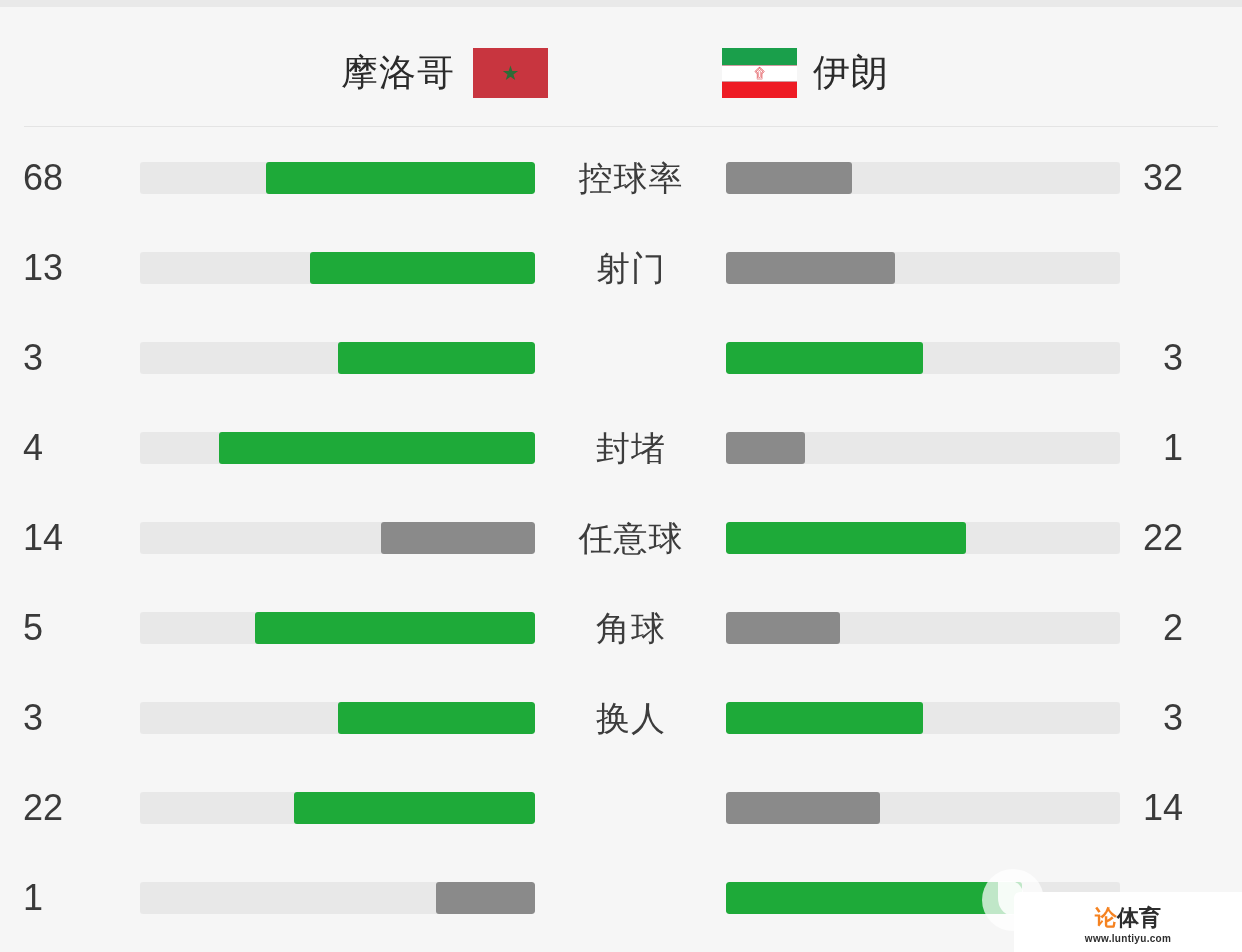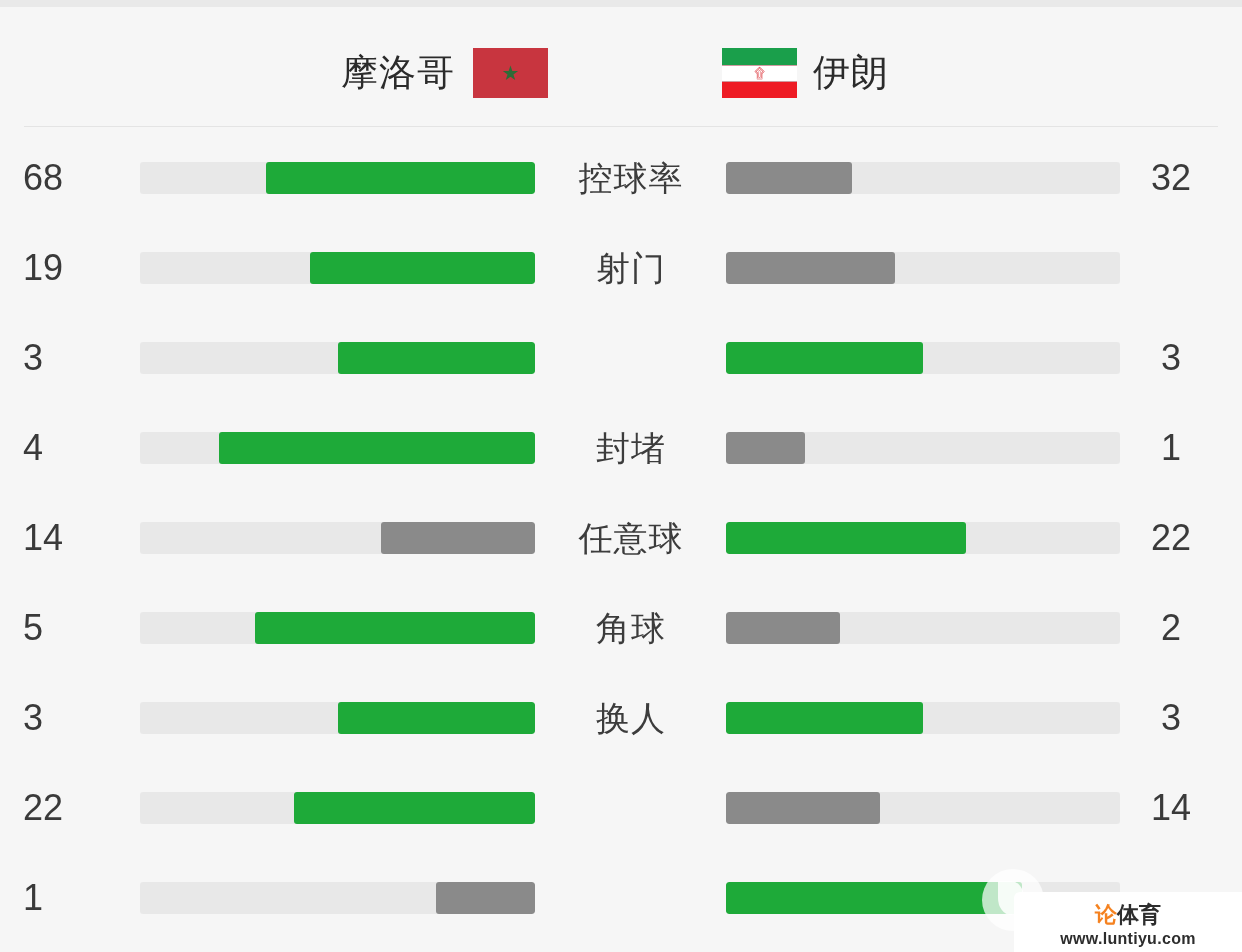--- a/index.html
+++ b/index.html
@@ -123,23 +123,23 @@
     font-size: 36px;
     color: #3a3a3a;
   }
   .val-left {
     left: 15px;
     width: 113px;
     text-align: left;
     margin-left: 8px;
   }
   .val-right {
-    left: 1121px;
+    left: 1083px;
     width: 100px;
-    text-align: center;
+    text-align: right;
   }
   .track {
     position: absolute;
     top: 29px;
     height: 32px;
     background: #e8e8e8;
     border-radius: 3px;
     overflow: hidden;
   }
   .track-left {
@@ -206,21 +206,21 @@
   .wm-brand {
     font-size: 22px;
     font-weight: bold;
     line-height: 1;
     letter-spacing: 0px;
     white-space: nowrap;
   }
   .wm-brand .o { color: #f58220; }
   .wm-brand .d { color: #2d2d2d; }
   .wm-url {
-    font-size: 16px;
+    font-size: 10px;
     font-weight: bold;
     color: #2d2d2d;
     margin-top: 4px;
     letter-spacing: 0.3px;
   }
 </style>
 </head>
 <body>
 
 <div class="top-strip"></div>
@@ -255,21 +255,21 @@
         <div class="track track-left">
           <div class="fill fill-win" style="width:68%"></div>
         </div>
         <div class="label">控球率</div>
         <div class="track track-right">
           <div class="fill fill-lose" style="width:32%"></div>
         </div>
         <div class="val val-right">32</div>
       </div>
       <div class="row">
-        <div class="val val-left">19</div>
+        <div class="val val-left">13</div>
         <div class="track track-left">
           <div class="fill fill-win" style="width:57%"></div>
         </div>
         <div class="label">射门</div>
         <div class="track track-right">
           <div class="fill fill-lose" style="width:43%"></div>
         </div>
       </div>
       <div class="row">
         <div class="val val-left">3</div>

